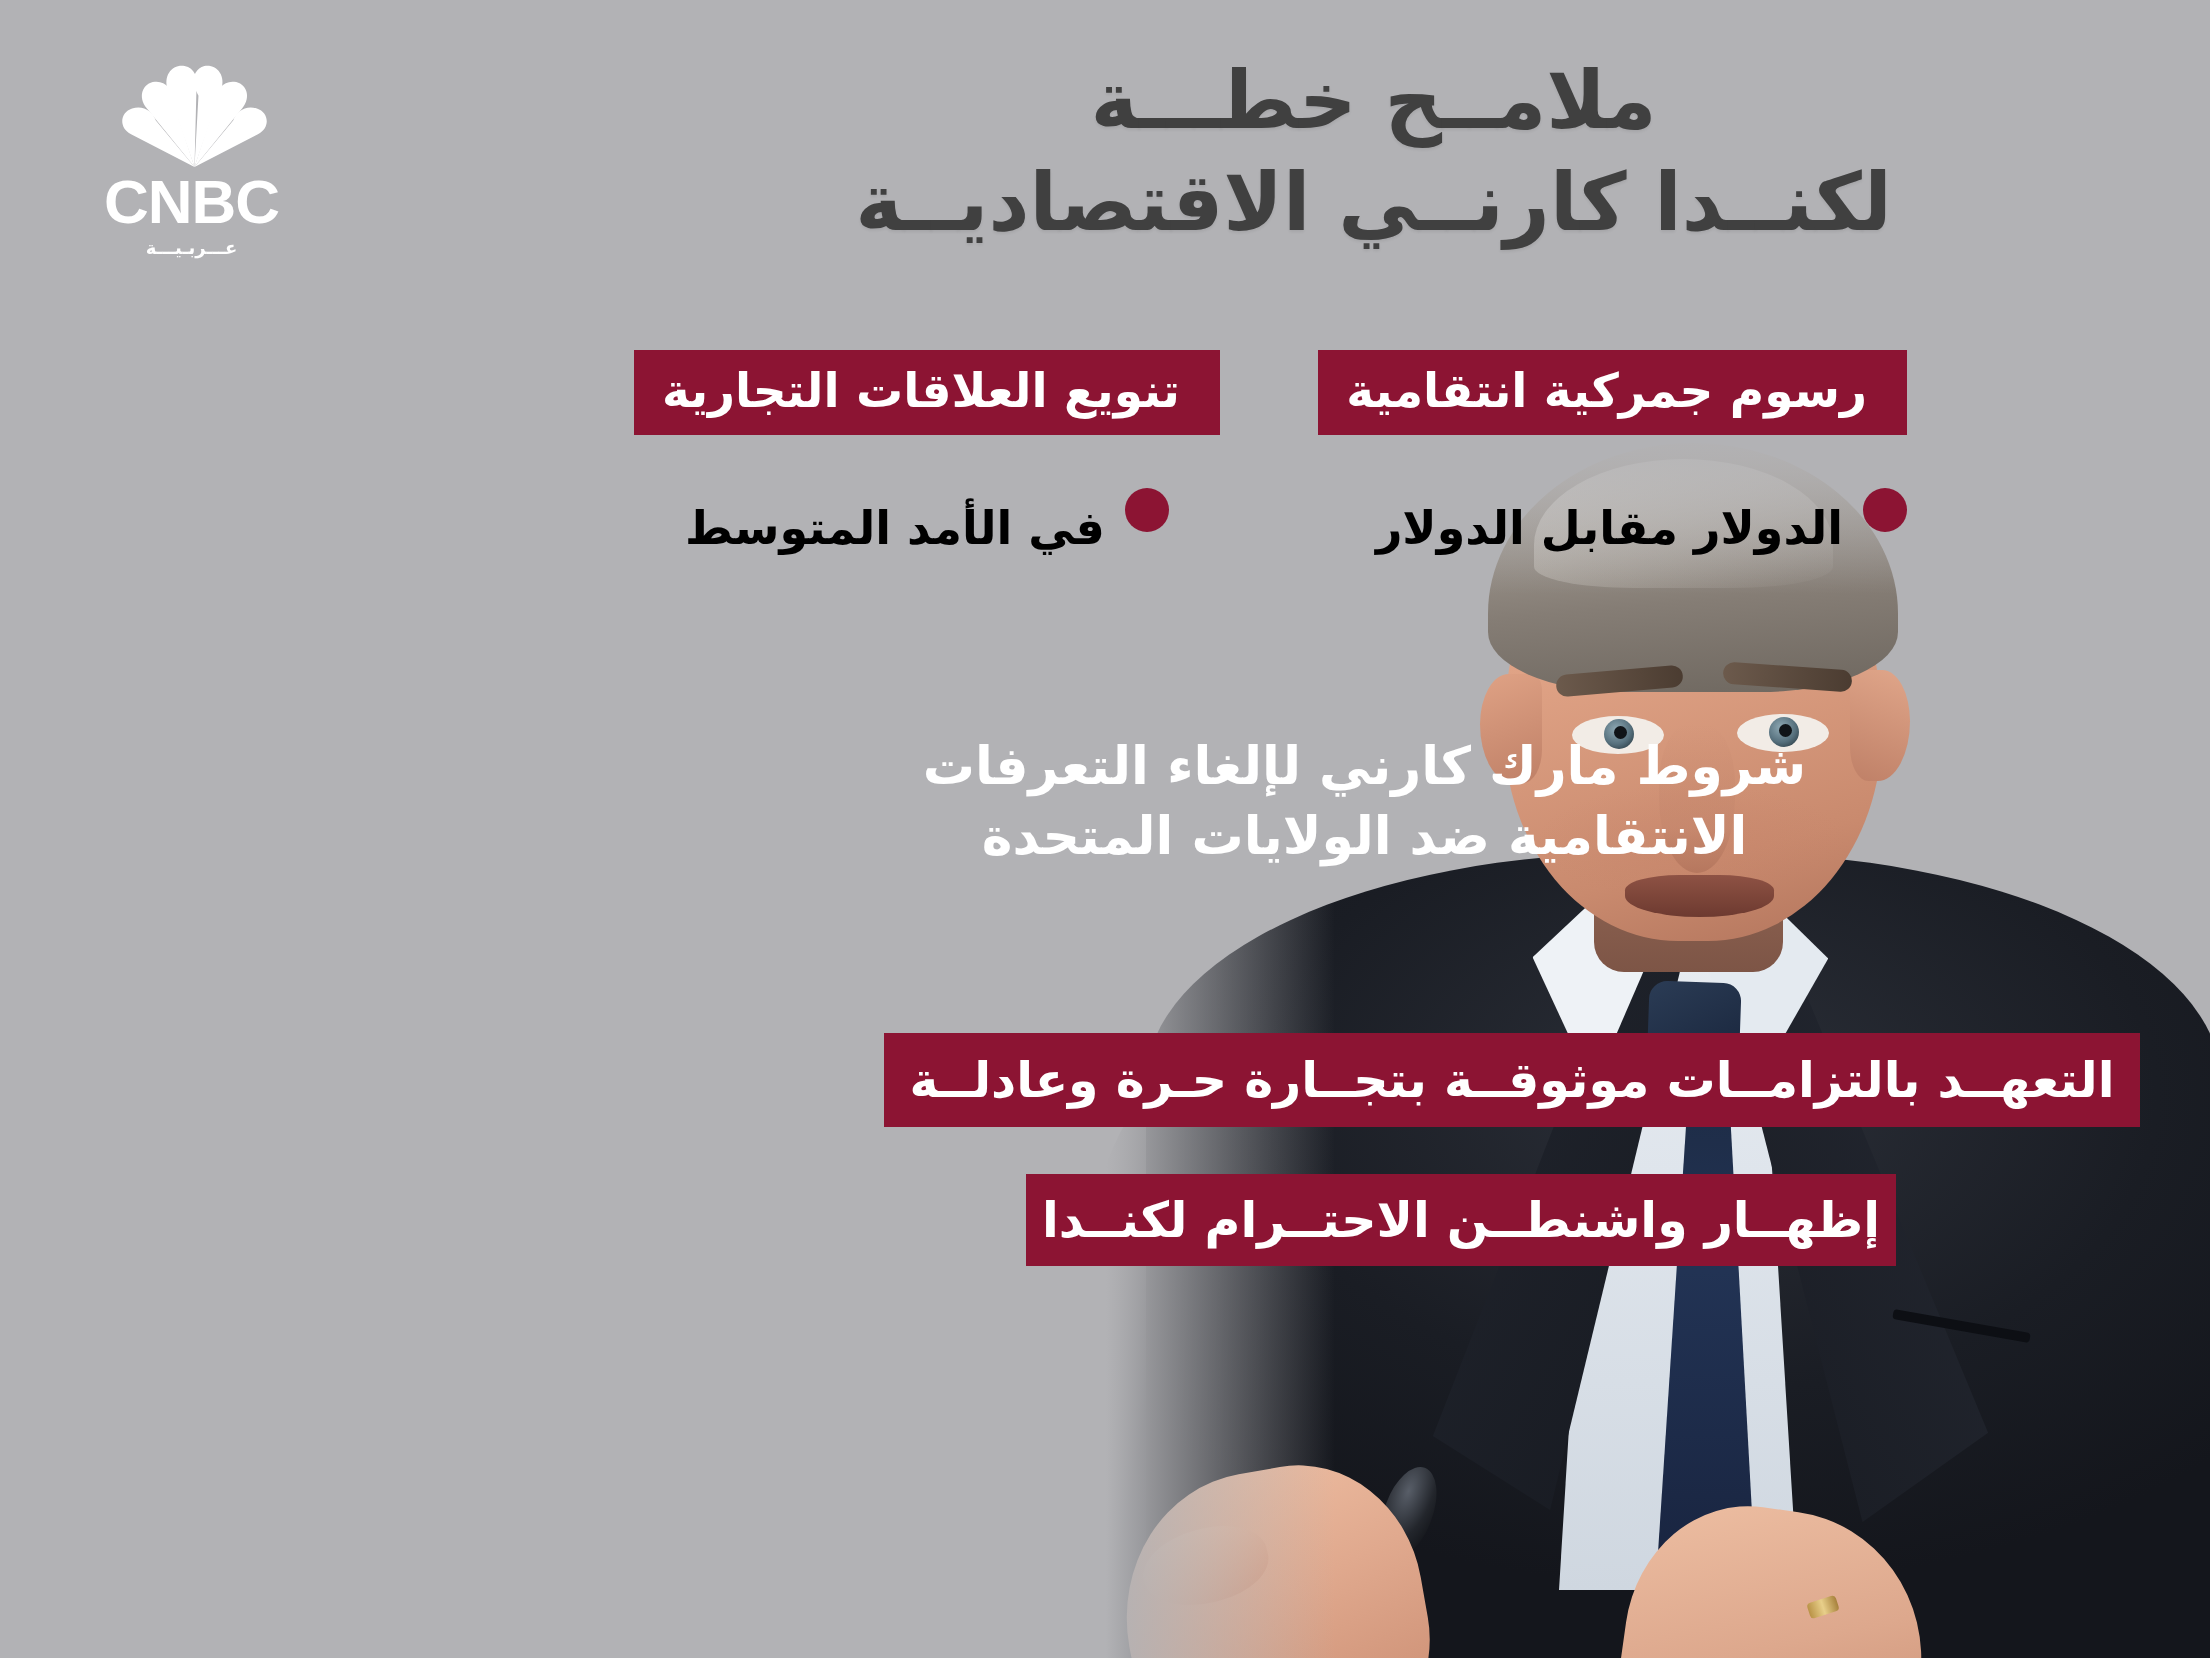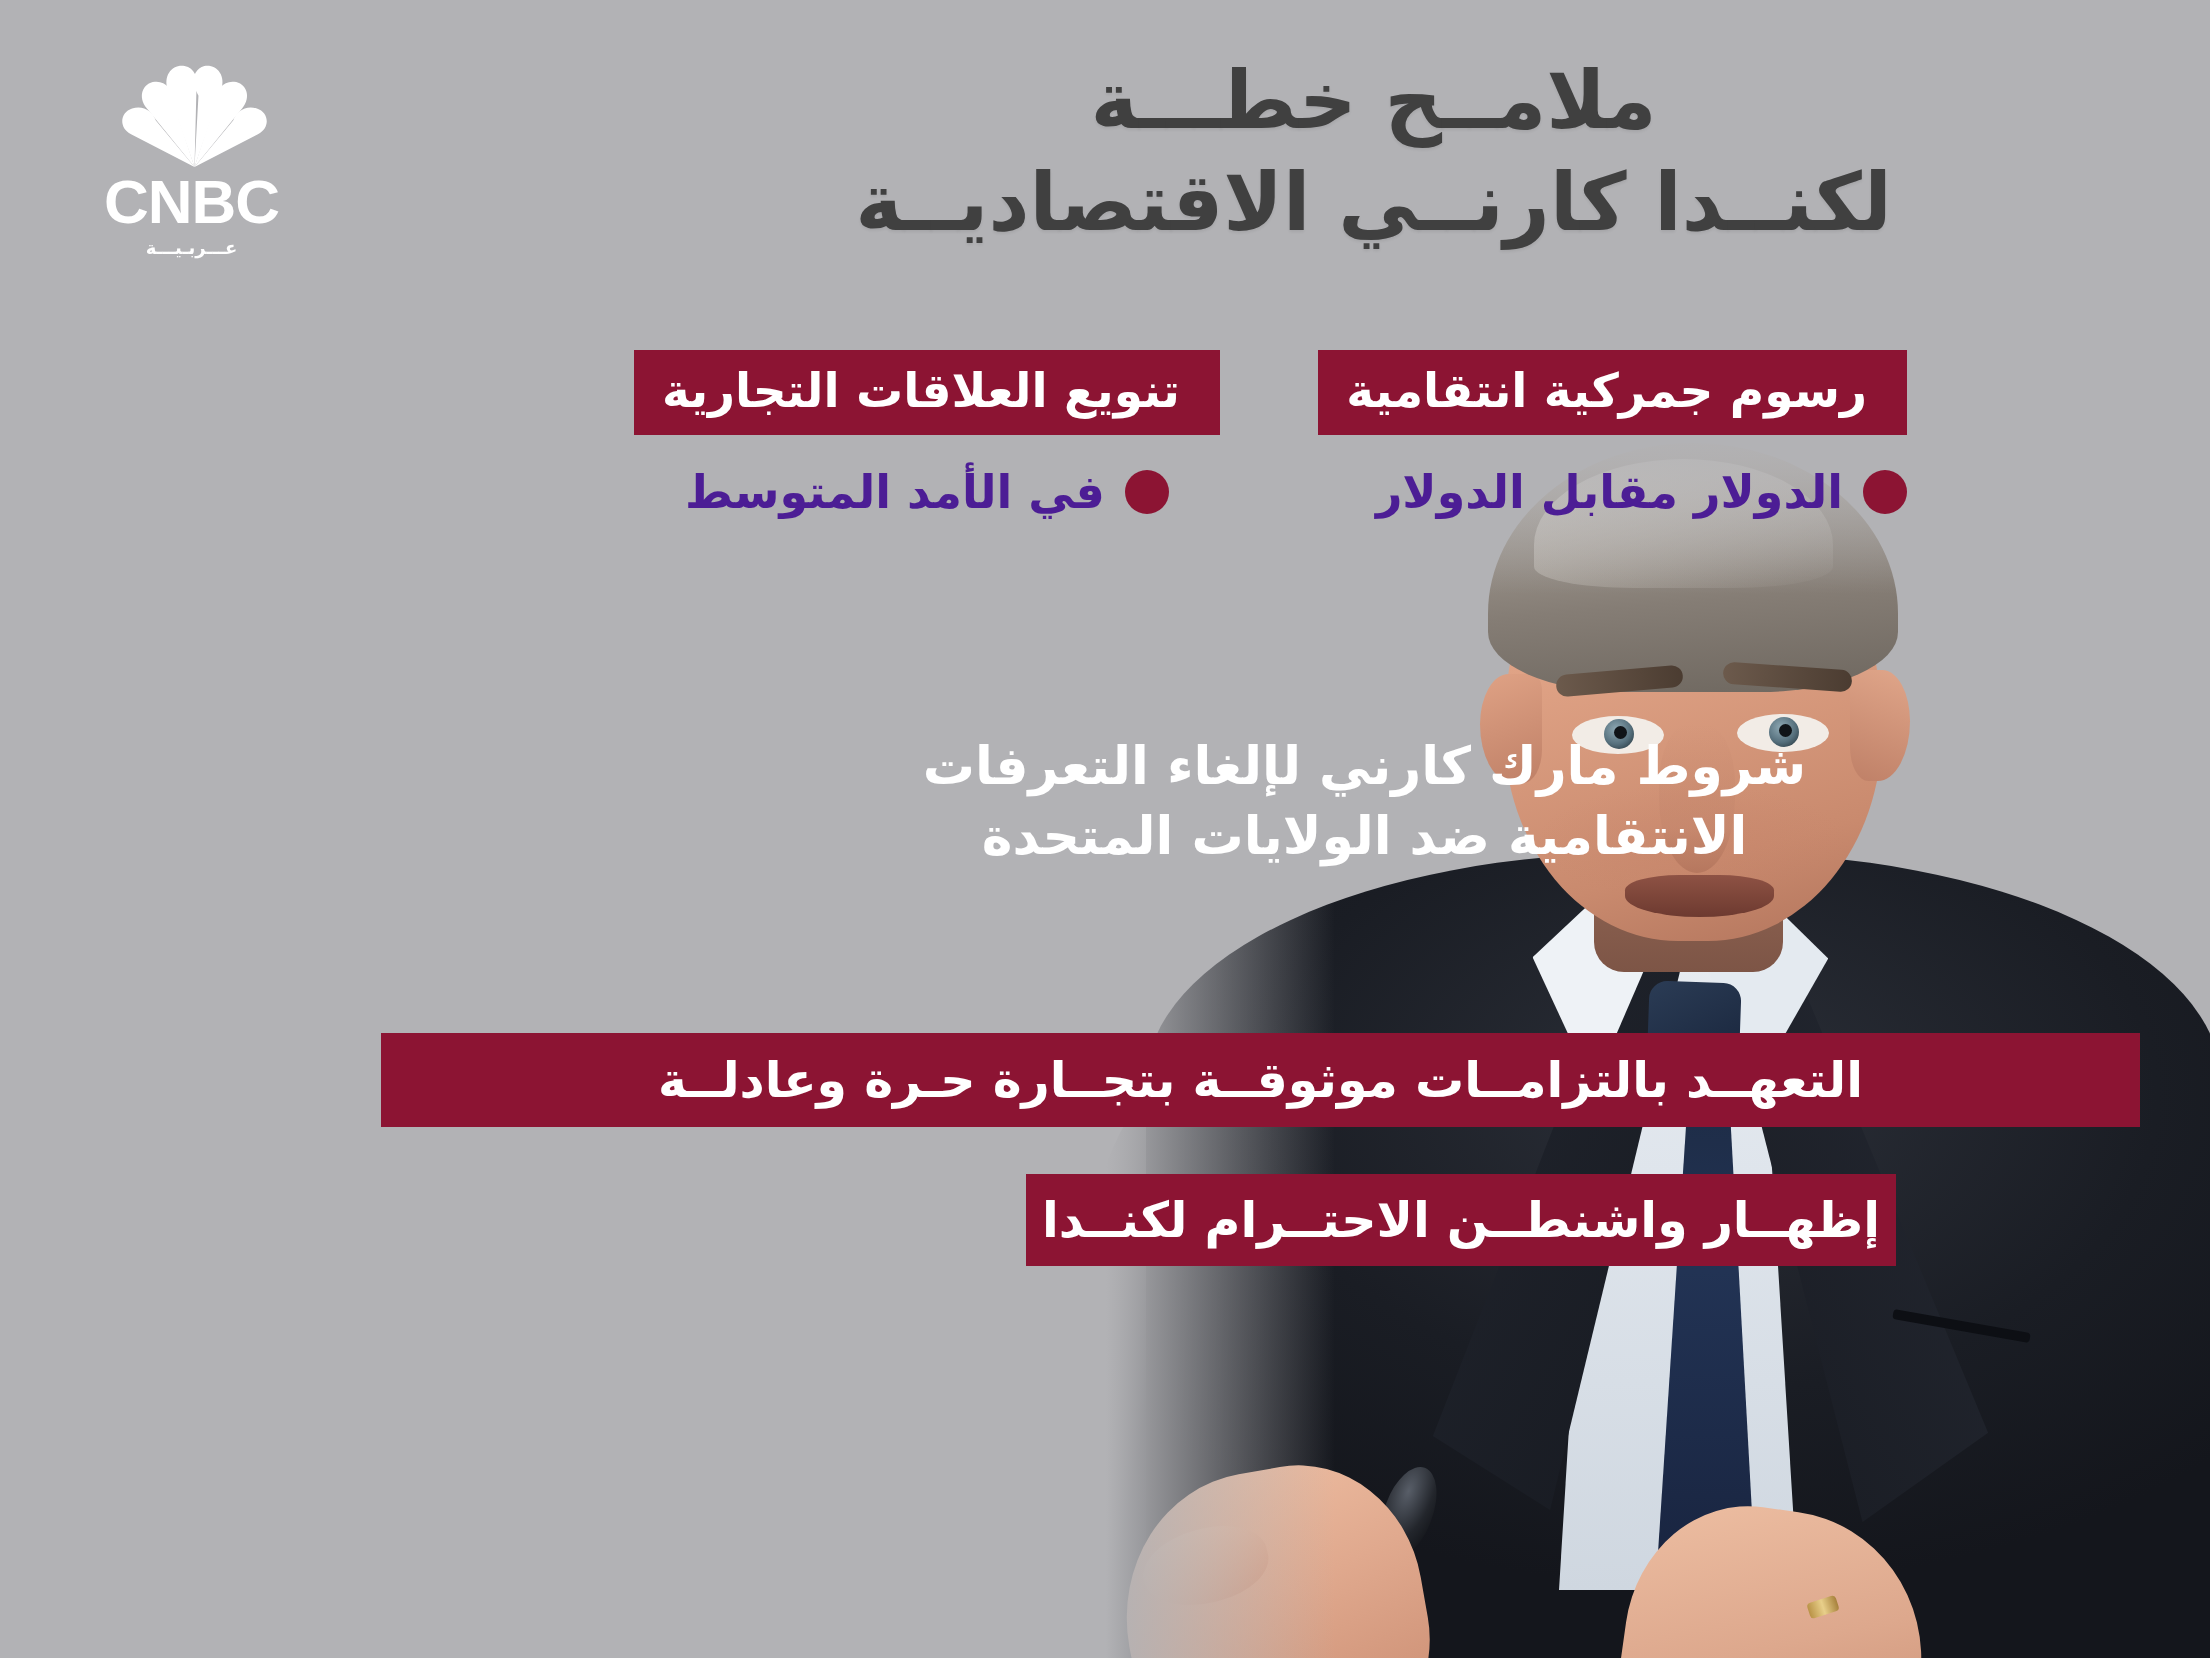--- a/index.html
+++ b/index.html
@@ -107,24 +107,25 @@
   }
   .pillar-right .bullet-row { justify-content: flex-start; }
   .pillar-left  .bullet-row { justify-content: center; }
   .dot {
     width: 44px; height: 44px;
     border-radius: 50%;
     background: #8c1433;
     flex: 0 0 auto;
   }
   .bullet-text {
-    color: #4c1d95;
+    color: #000000;
     font-size: 46px;
     font-weight: 700;
     letter-spacing: 0.5px;
+    margin-top: 36px;
   }
 
   
   .mid-heading {
     position: absolute;
     top: 731px;
     right: 129px;
     width: 1433px;
     text-align: center;
     color: #ffffff;
@@ -144,21 +145,21 @@
     color: #ffffff;
     font-weight: 700;
     white-space: nowrap;
     display: flex;
     align-items: center;
     justify-content: center;
   }
   .cond-1 {
     top: 1033px;
     right: 70px;
-    width: 1759px;
+    width: 1256px;
     height: 94px;
     font-size: 49px;
     letter-spacing: 1px;
   }
   .cond-2 {
     top: 1174px;
     right: 314px;
     width: 870px;
     height: 92px;
     font-size: 49px;

